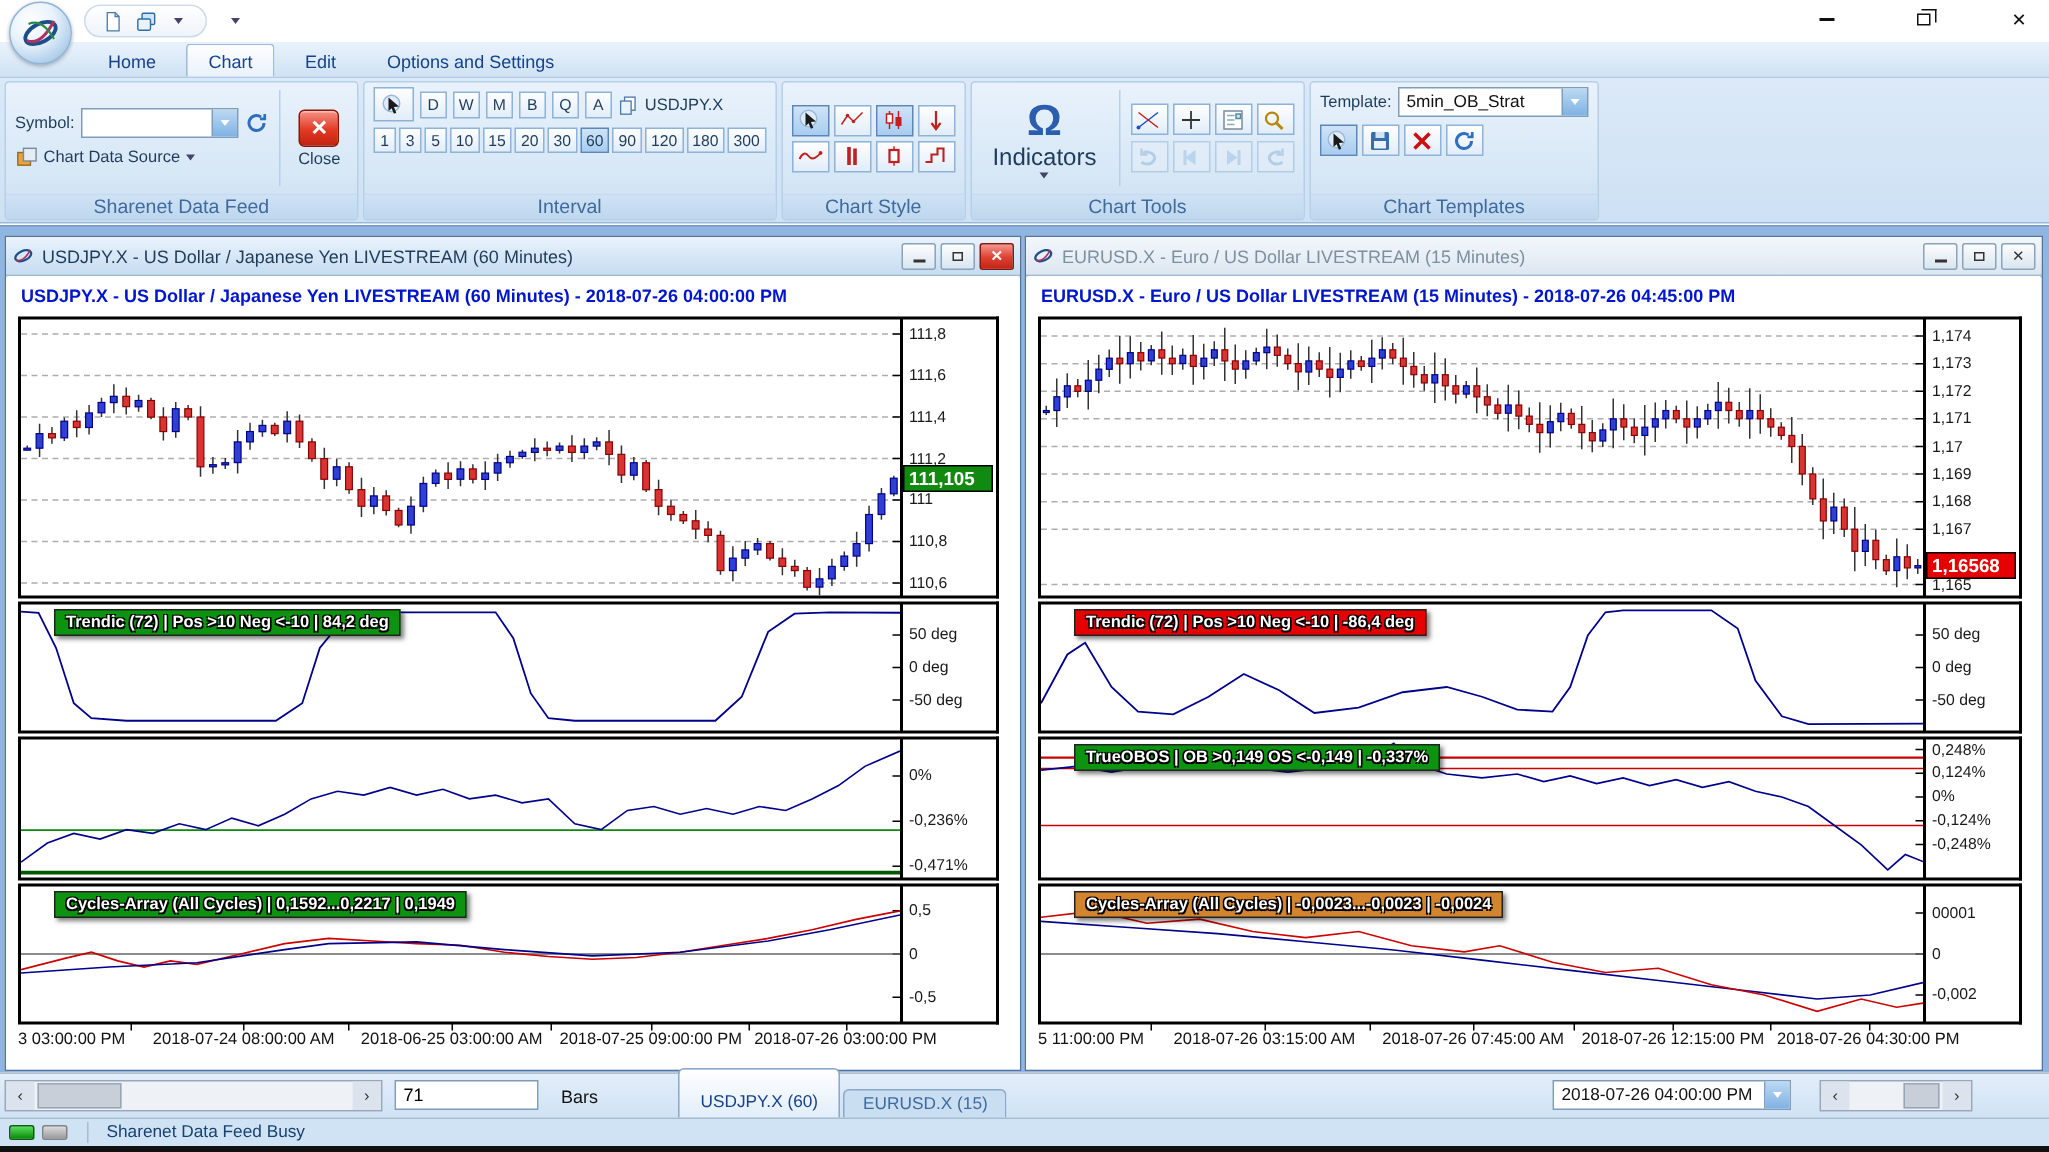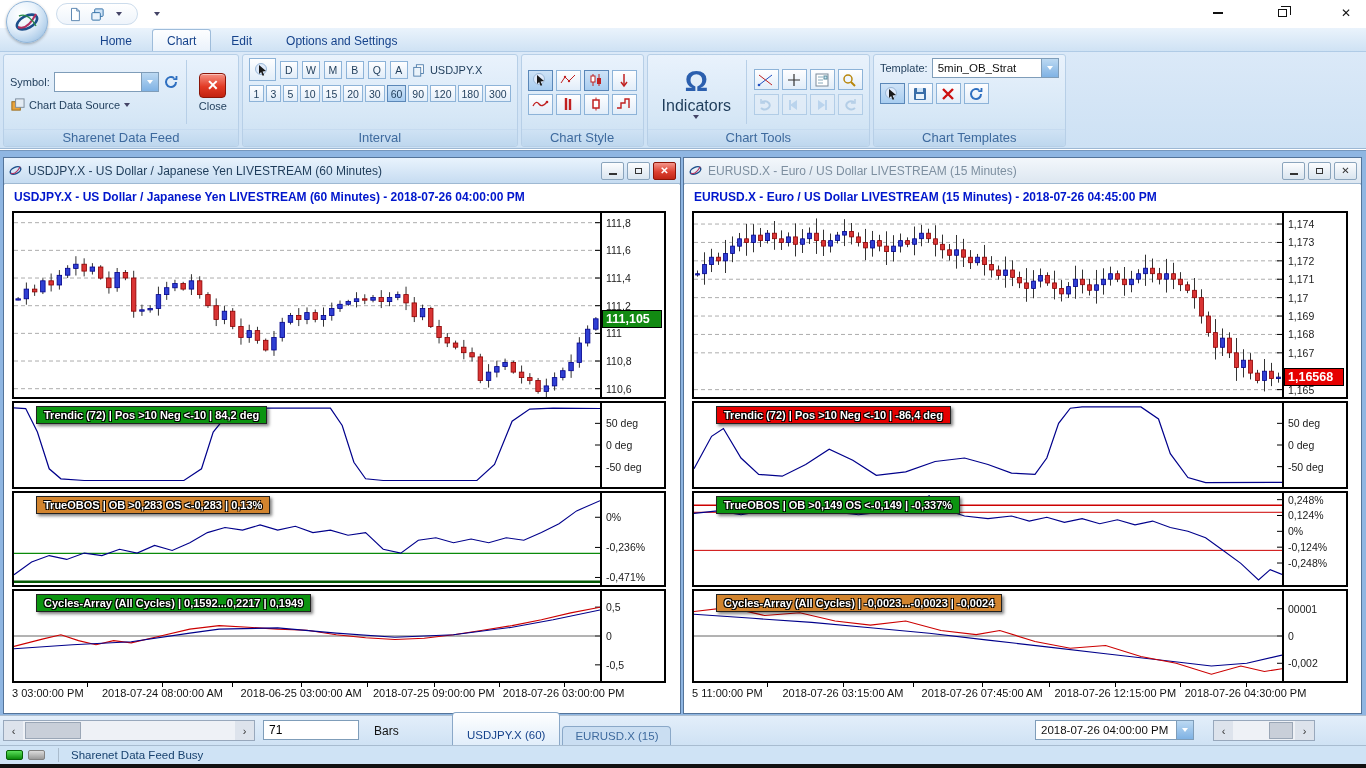--- a/index.html
+++ b/index.html
@@ -14,21 +14,21 @@
  border:1px solid #ccdcec;border-radius:11px;padding:0 9px;background:linear-gradient(#ffffff,#eef4fb)}
 .qatbtn{width:18px;height:18px;display:flex;align-items:center;justify-content:center;cursor:pointer}
 .qat-more{position:absolute;left:150px;top:7px;width:14px;height:14px;display:flex;align-items:center;justify-content:center;cursor:pointer}
 .tri-d{width:0;height:0;border-left:3.5px solid transparent;border-right:3.5px solid transparent;border-top:4px solid #446}
 .wincontrols{position:absolute;right:10px;top:0;height:26px;display:flex;align-items:center;gap:44px}
 .wc{width:20px;height:20px;display:flex;align-items:center;justify-content:center;color:#111;font-size:12px;cursor:pointer}
 .glyph-min{width:10px;height:2px;background:#111}
 .glyph-restore{position:relative;width:9px;height:8px;border:1.5px solid #111;background:#fff}
 .glyph-restore:before{content:"";position:absolute;left:2px;top:-4px;width:9px;height:8px;border:1.5px solid #111;border-bottom:none;border-left:none}
 
-.tabsrow{position:absolute;top:28px;left:0;right:0;height:24px;background:linear-gradient(#eaf3fc,#cfe2f4);border-bottom:1px solid #b0cbe6;padding-left:86px;display:flex;align-items:flex-end;gap:6px}
+.tabsrow{position:absolute;top:28px;left:0;right:0;height:24px;background:linear-gradient(#eaf3fc,#cfe2f4);border-bottom:1px solid #b0cbe6;padding-left:58px;display:flex;align-items:flex-end;gap:6px}
 .rtab{padding:4px 14px 3px;font-size:12px;color:#15428b;cursor:pointer}
 .rtab.active{background:linear-gradient(#fdfeff,#eaf2fb);border:1px solid #9ebcda;border-bottom:none;border-radius:3px 3px 0 0}
 
 .ribbon{position:absolute;top:52px;left:0;right:0;height:97px;background:linear-gradient(#dbe9f8,#cde1f4);border-bottom:1px solid #9db8d4;display:flex;align-items:stretch;padding:2px 2px 1px 3px;gap:3px}
 .rgroup{border:1px solid #b7cfe7;border-radius:3px;background:linear-gradient(#e9f2fc,#d6e7f6 68%,#cadff2);display:flex;flex-direction:column;flex:0 0 auto}
 .gbody{flex:1;display:flex;align-items:center;padding:3px 6px;gap:6px}
 .gband{height:17px;line-height:16px;text-align:center;font-size:13px;color:#3e6a9e;background:linear-gradient(#cfe2f4,#bed7ee);border-radius:0 0 3px 3px;border-top:1px solid #c6dbf0}
 .vsep{width:1px;align-self:stretch;background:#b7cfe7;margin:2px 1px}
 .rlbl{font-size:11px;color:#1e3c5a;white-space:nowrap}
 .combo{display:inline-flex;height:20px;border:1px solid #7f9db9;background:#fff;align-items:stretch}
@@ -599,21 +599,21 @@
             </div>
         </div>
         <div class="panel" style="top:306px;height:96px">
           <div class="plot"><svg width="586" height="92">
                 <line x1="581" y1="24.27777777777778" x2="586" y2="24.27777777777778" stroke="#000"></line>
                 <line x1="581" y1="54.43333333333334" x2="586" y2="54.43333333333334" stroke="#000"></line>
                 <line x1="581" y1="84.46111111111112" x2="586" y2="84.46111111111112" stroke="#000"></line>
                 <line x1="0" y1="60.43888888888889" x2="586" y2="60.43888888888889" stroke="#0a8a0a" stroke-width="1.2"></line>
                 <line x1="0" y1="88.80555555555557" x2="586" y2="88.80555555555557" stroke="#035803" stroke-width="2.5"></line>
                 <polyline points="0.0,81.8 17.6,69.0 35.2,62.6 52.7,66.4 70.3,60.1 87.9,62.6 105.5,56.2 123.1,60.1 140.6,52.4 158.2,57.5 175.8,49.8 193.4,39.6 211.0,34.5 228.5,37.1 246.1,31.9 263.7,37.1 281.3,33.2 298.9,39.6 316.4,37.1 334.0,42.2 351.6,39.6 369.2,56.2 386.8,60.1 404.3,47.3 421.9,44.7 439.5,49.8 457.1,46.0 474.7,49.8 492.2,44.7 509.8,47.3 527.4,39.6 545.0,30.7 562.6,17.9 586.0,7.7" fill="none" stroke="#00008b" stroke-width="1.1"></polyline>
-              </svg><div class="indchip" style="background: rgb(210, 132, 46);">TrueOBOS | OB &gt;0,283 OS &lt;-0,283 | 0,13%</div></div>
+              </svg></div>
           <div class="axis">
               <div class="ticklab" style="top: 18.2778px;">0%</div>
               <div class="ticklab" style="top: 48.4333px;">-0,236%</div>
               <div class="ticklab" style="top: 78.4611px;">-0,471%</div>
             </div>
         </div>
         <div class="panel" style="top:404px;height:94px">
           <div class="plot"><svg width="586" height="90">
                 <line x1="581" y1="16.153846153846153" x2="586" y2="16.153846153846153" stroke="#000"></line>
                 <line x1="581" y1="45" x2="586" y2="45" stroke="#000"></line>

